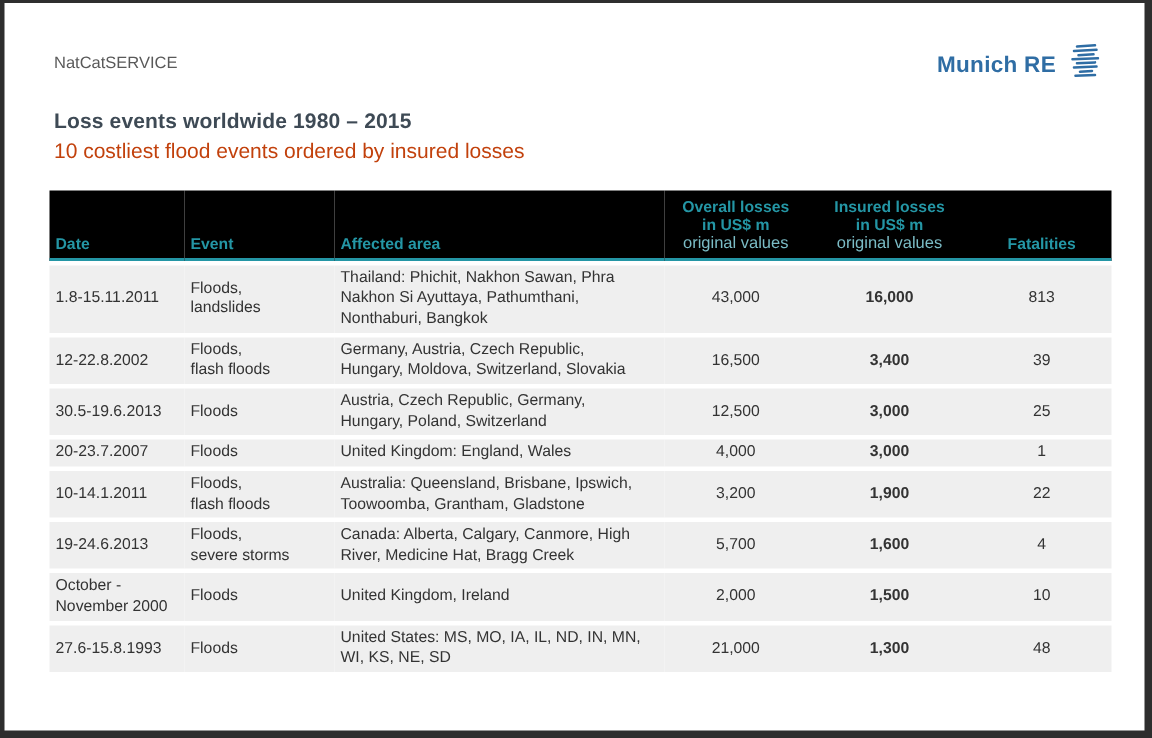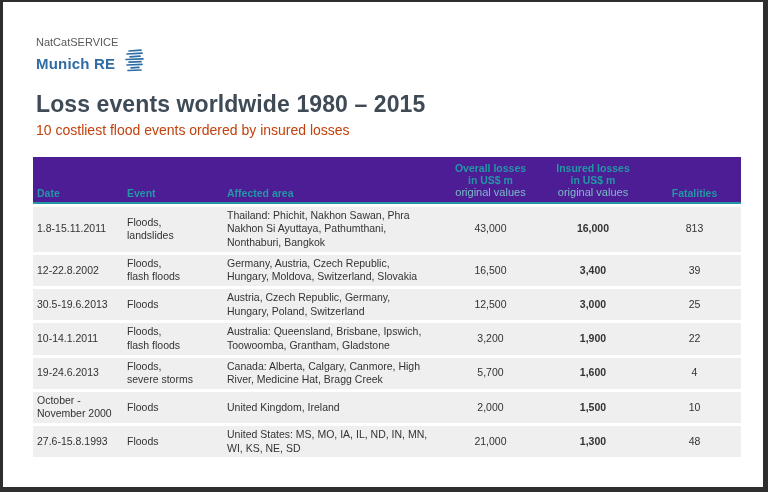--- a/index.html
+++ b/index.html
@@ -16,49 +16,48 @@
     border-style: solid;
     border-color: #2e2e2e;
     border-width: 2px 5px 5px 3px;
     overflow: hidden;
   }
   .content { padding: 0 30px; }
 
   
   .brand-row {
     margin-top: 26px;
-    display: flex; justify-content: flex-end; align-items: flex-start;
+    display: flex; justify-content: space-between; align-items: flex-start;
     padding: 0 30px 0 33px;
-    flex-direction: column;
   }
   .brand-text { font-size: 11px; color: #595959; padding-top: 8px; }
   .logo { display: flex; align-items: center; gap: 5px; }
   .logo-text { font-size: 15px; font-weight: bold; color: #2f6da4; letter-spacing: 0.2px; }
   .logo-scribble { display: inline-block; }
 
   
   .title {
     margin: 13px 0 0 33px;
-    font-size: 23px; font-weight: bold; color: #3e4a55; letter-spacing: 0.1px;
+    font-size: 14px; font-weight: bold; color: #3e4a55; letter-spacing: 0.1px;
   }
   .subtitle {
     margin: 4px 0 0 33px;
     font-size: 14px; color: #c2410c;
   }
 
   
   .table-wrap { margin-top: 16px; }
   table.loss-table {
     width: 100%;
     border-collapse: separate;
     border-spacing: 0 3px;
     table-layout: fixed;
   }
   .loss-table th {
-    background: #4c1d95;
+    background: #000000;
     color: #2496a5;
     font-size: 10.5px; font-weight: bold;
     vertical-align: bottom;
     padding: 5px 2px 3px 2px;
     border-bottom: 2px solid #2496a5;
     line-height: 1.15;
   }
   .loss-table th .hdr-note {
     display: block; font-weight: normal; font-size: 11px; color: #7bbcc6;
   }
@@ -167,20 +166,28 @@
 
   <tr>
     <td class="c-date">30.5-19.6.2013</td>
     <td class="c-event">Floods</td>
     <td class="c-area">Austria, Czech Republic, Germany, Hungary, Poland, Switzerland</td>
     <td class="c-num">12,500</td>
     <td class="c-insured">3,000</td>
     <td class="c-num">25</td>
   </tr>
 
+  <tr>
+    <td class="c-date">20-23.7.2007</td>
+    <td class="c-event">Floods</td>
+    <td class="c-area">United Kingdom: England, Wales</td>
+    <td class="c-num">4,000</td>
+    <td class="c-insured">3,000</td>
+    <td class="c-num">1</td>
+  </tr>
 
   <tr>
     <td class="c-date">10-14.1.2011</td>
     <td class="c-event">Floods,
 flash floods</td>
     <td class="c-area">Australia: Queensland, Brisbane, Ipswich, Toowoomba, Grantham, Gladstone</td>
     <td class="c-num">3,200</td>
     <td class="c-insured">1,900</td>
     <td class="c-num">22</td>
   </tr>

